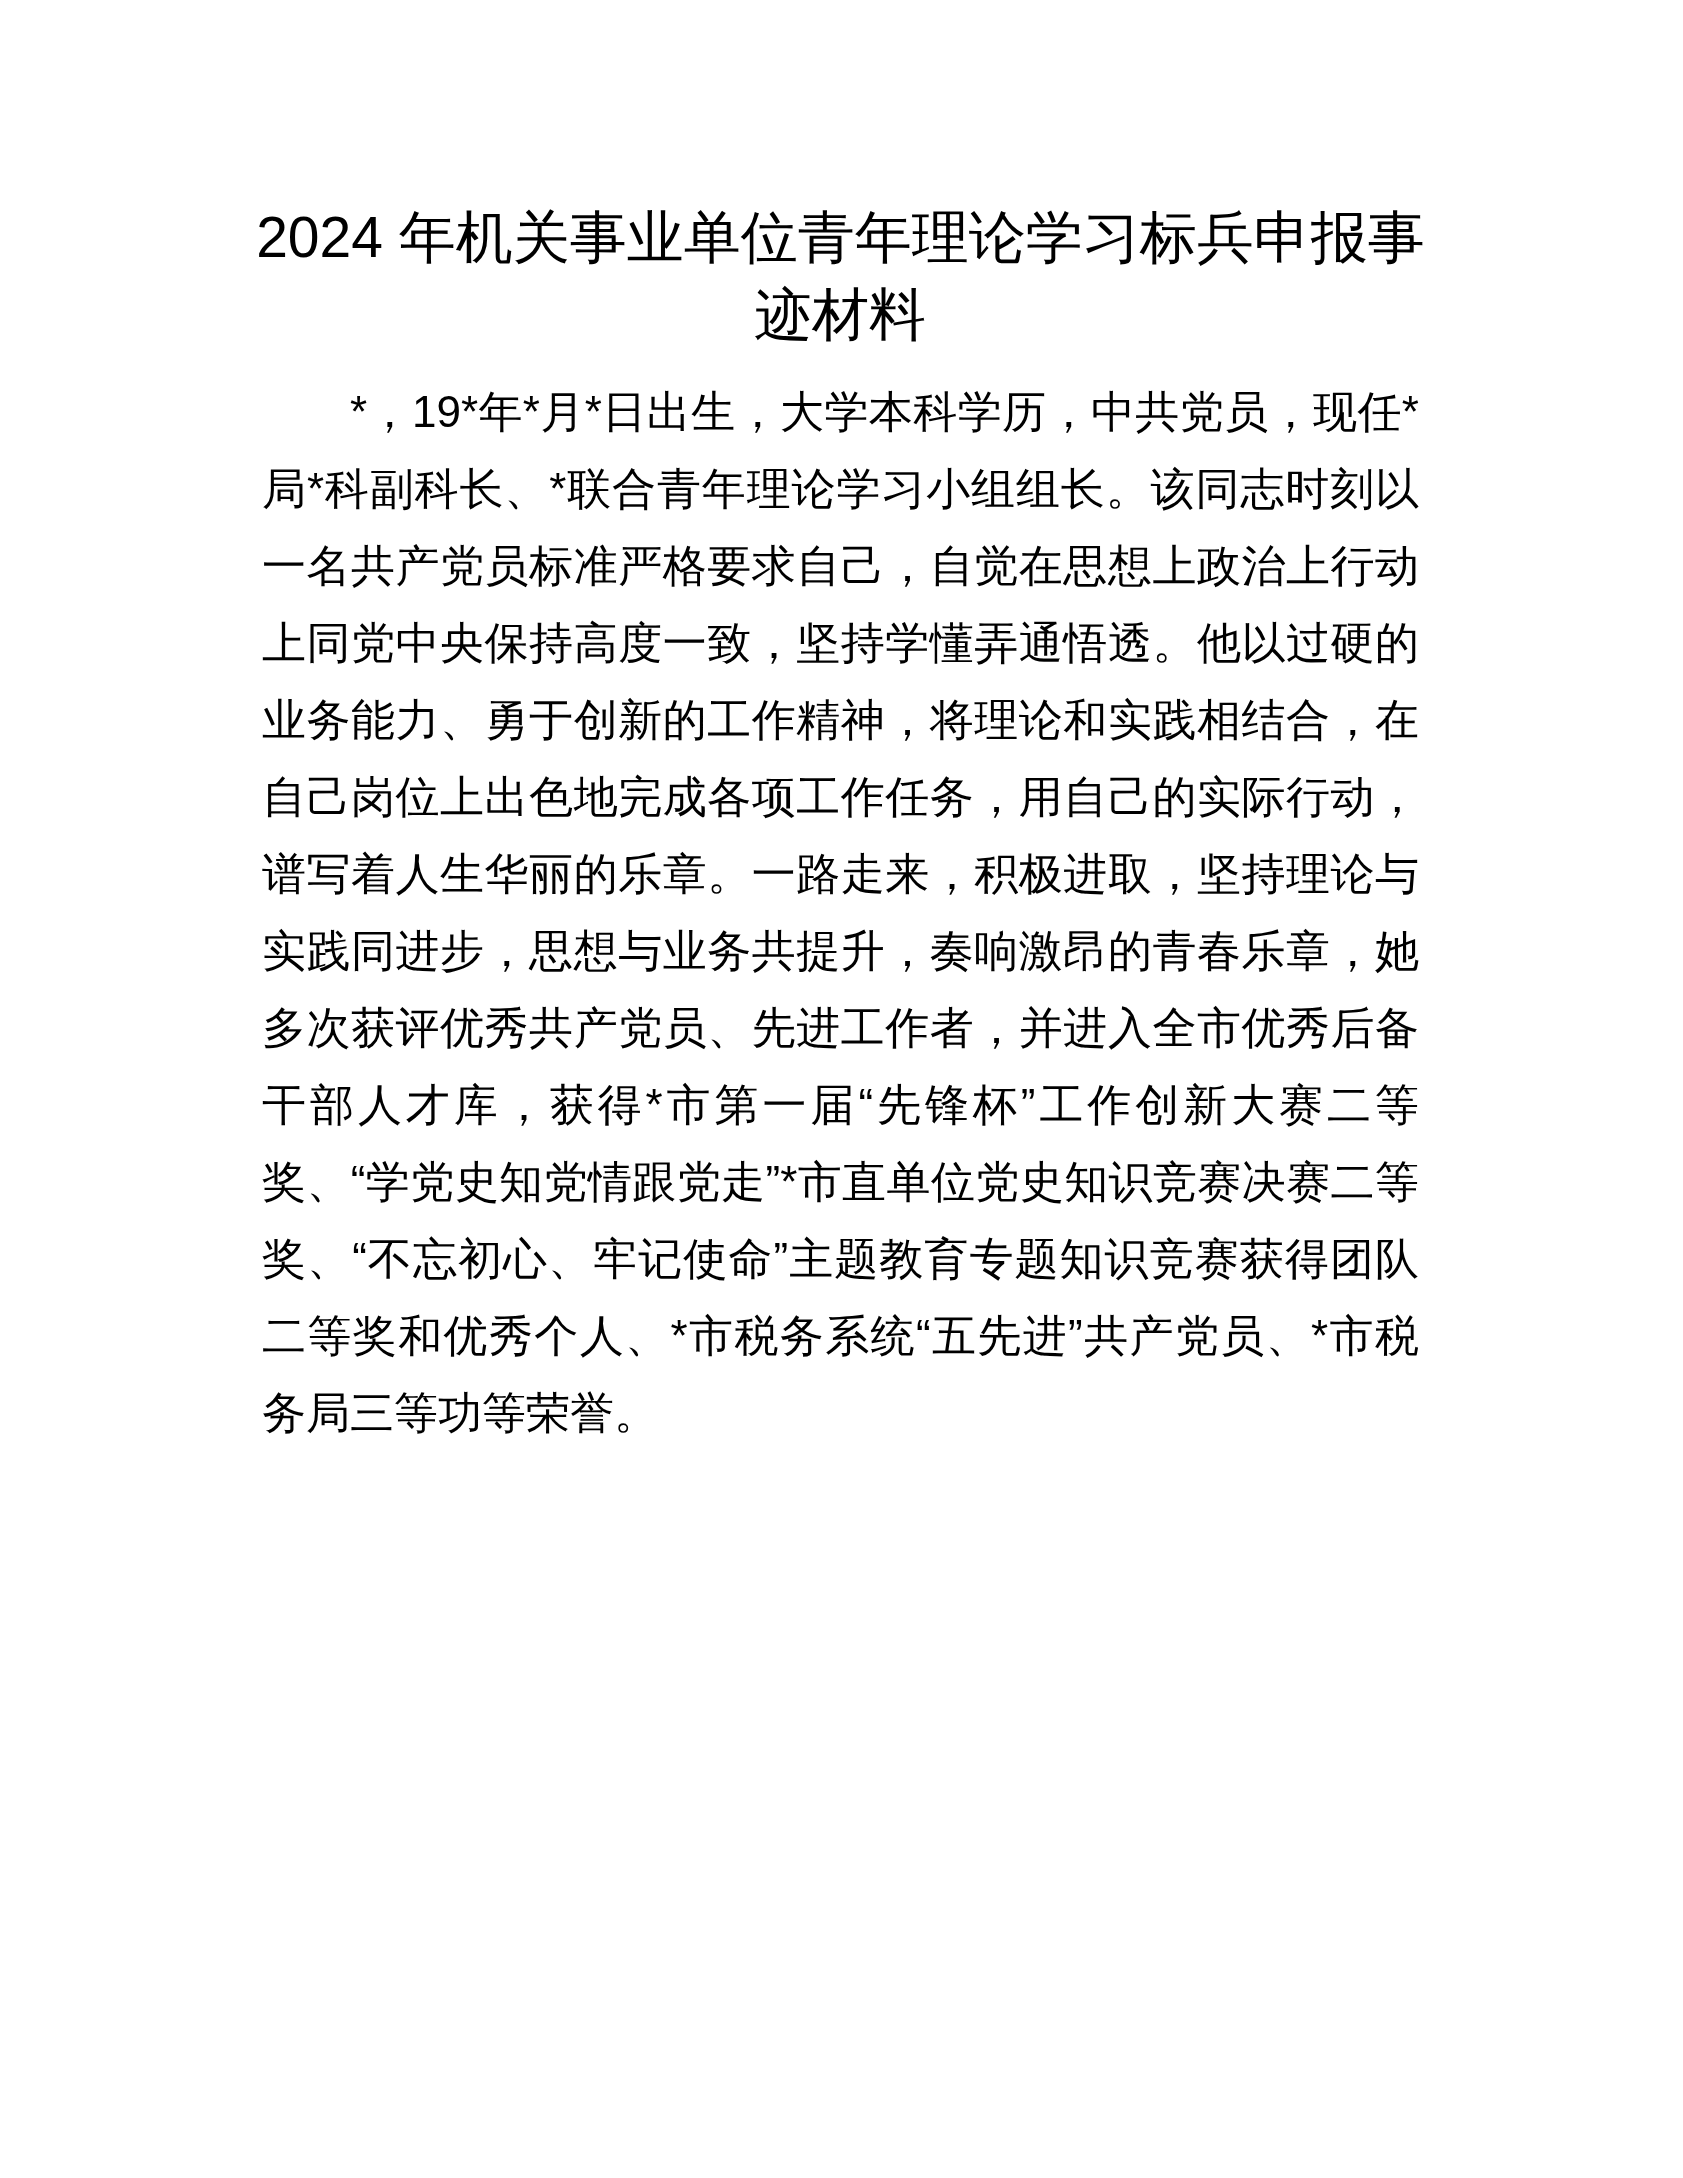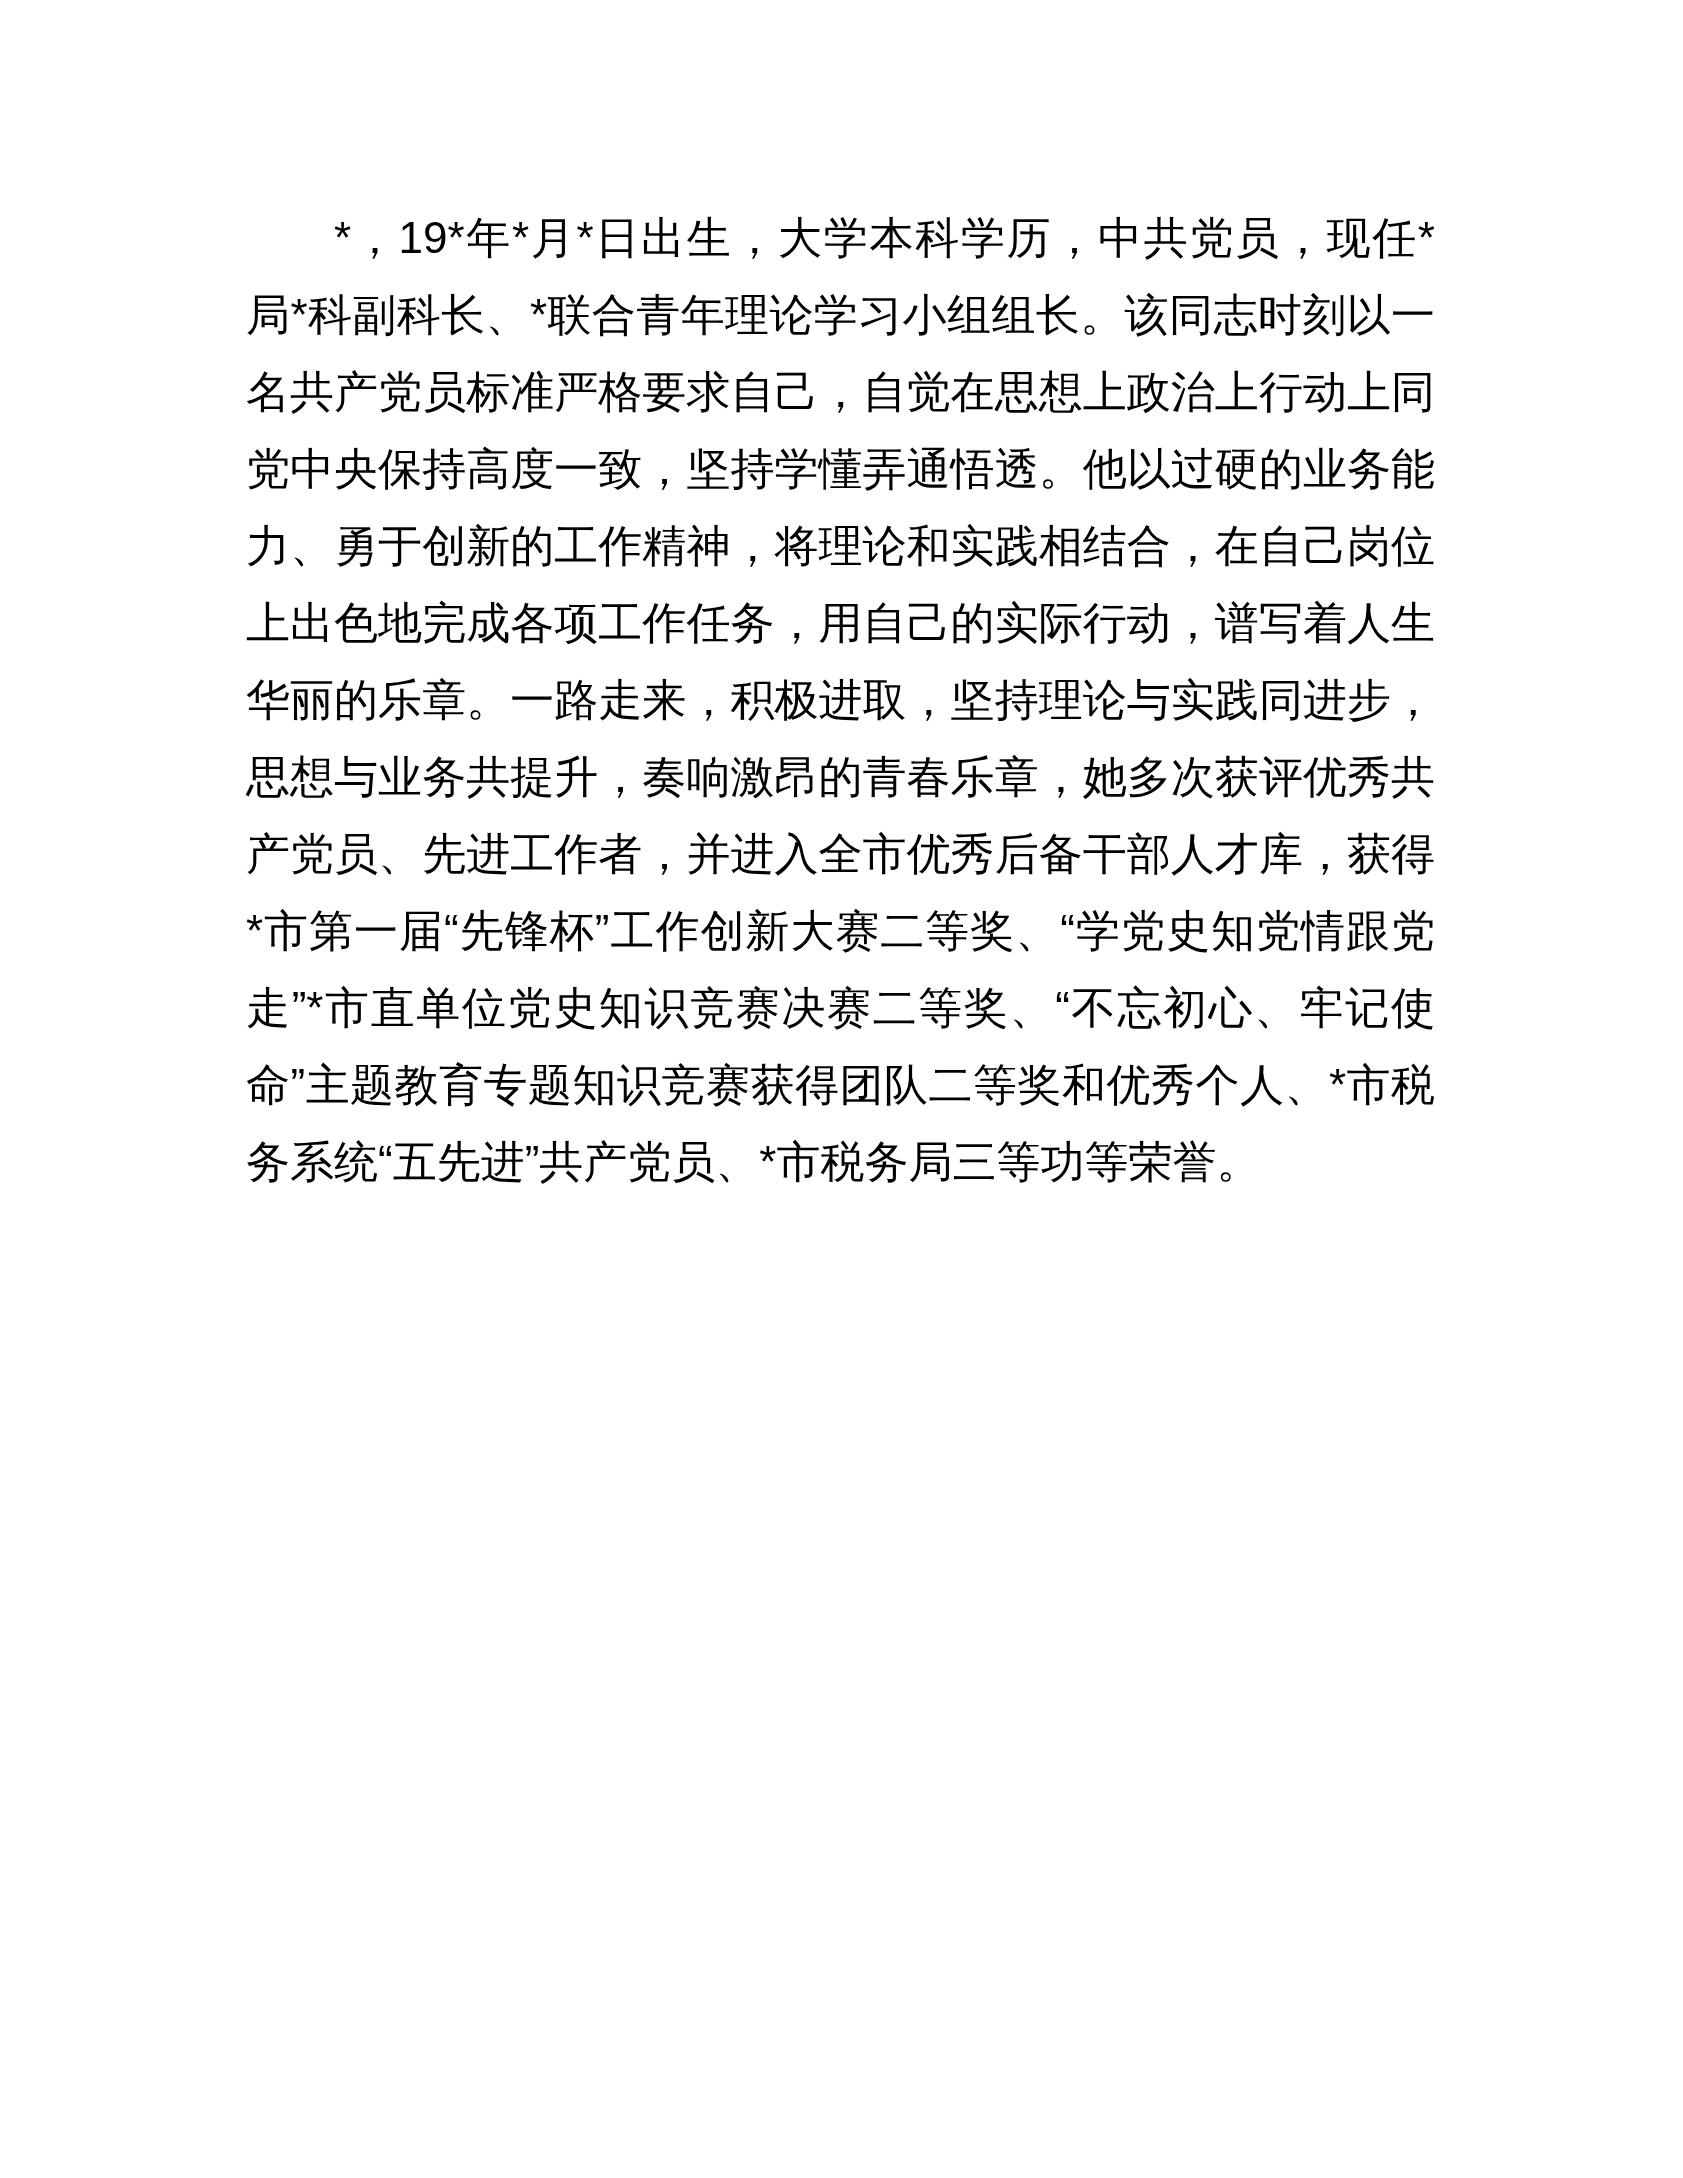--- a/index.html
+++ b/index.html
@@ -25,33 +25,37 @@
     line-height: 77px;
     text-align: center;
     color: #000000;
     letter-spacing: 0;
   }
   .title-line {
     display: block;
     white-space: nowrap;
   }
   .body-para {
-    margin: 0;
+    margin: 16px;
     font-size: 44px;
     line-height: 77px;
     text-align: justify;
     text-indent: 2em;
     color: #000000;
     letter-spacing: 0;
   }
   .para-section {
     margin-top: 18px;
   }
 </style>
 </head>
 <body>
 
 <div class="page">
+  <h1 class="doc-title">
+    <span class="title-line">2024 年机关事业单位青年理论学习标兵申报事</span>
+    <span class="title-line">迹材料</span>
+  </h1>
 
   <p class="body-para">*，19*年*月*日出生，大学本科学历，中共党员，现任*局*科副科长、*联合青年理论学习小组组长。该同志时刻以一名共产党员标准严格要求自己，自觉在思想上政治上行动上同党中央保持高度一致，坚持学懂弄通悟透。他以过硬的业务能力、勇于创新的工作精神，将理论和实践相结合，在自己岗位上出色地完成各项工作任务，用自己的实际行动，谱写着人生华丽的乐章。一路走来，积极进取，坚持理论与实践同进步，思想与业务共提升，奏响激昂的青春乐章，她多次获评优秀共产党员、先进工作者，并进入全市优秀后备干部人才库，获得*市第一届“先锋杯”工作创新大赛二等奖、“学党史知党情跟党走”*市直单位党史知识竞赛决赛二等奖、“不忘初心、牢记使命”主题教育专题知识竞赛获得团队二等奖和优秀个人、*市税务系统“五先进”共产党员、*市税务局三等功等荣誉。</p>
 
 </div>
 
 
 </body></html>

